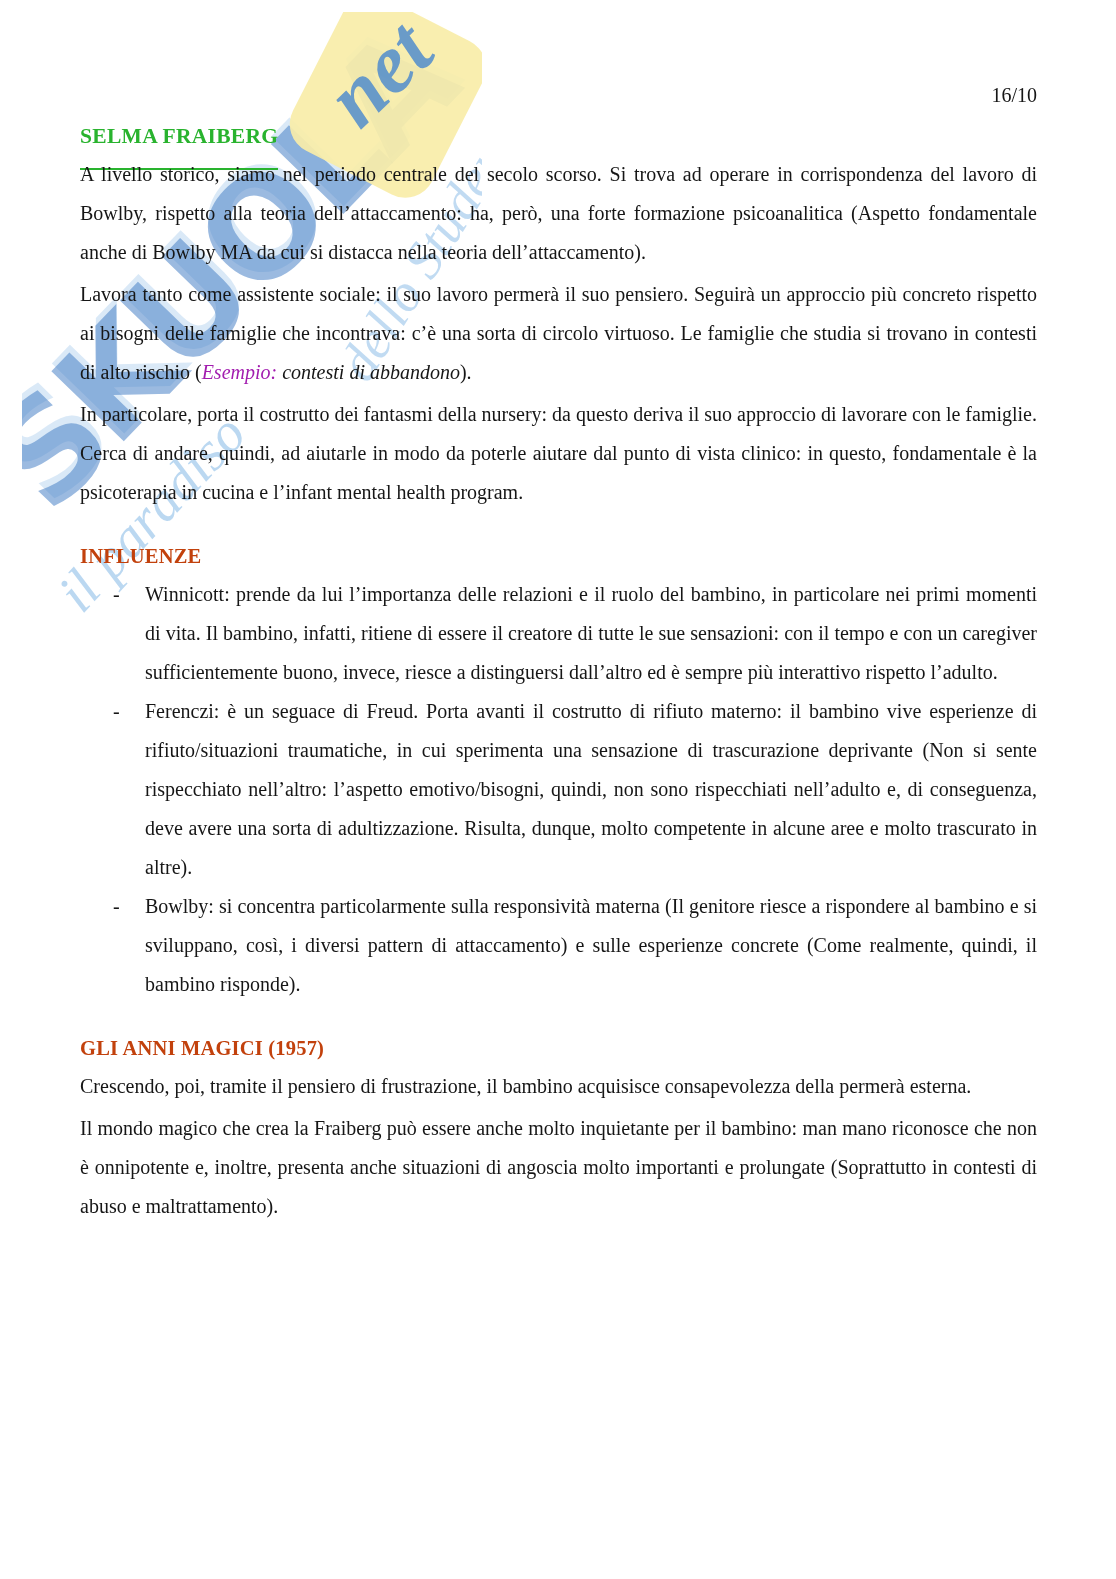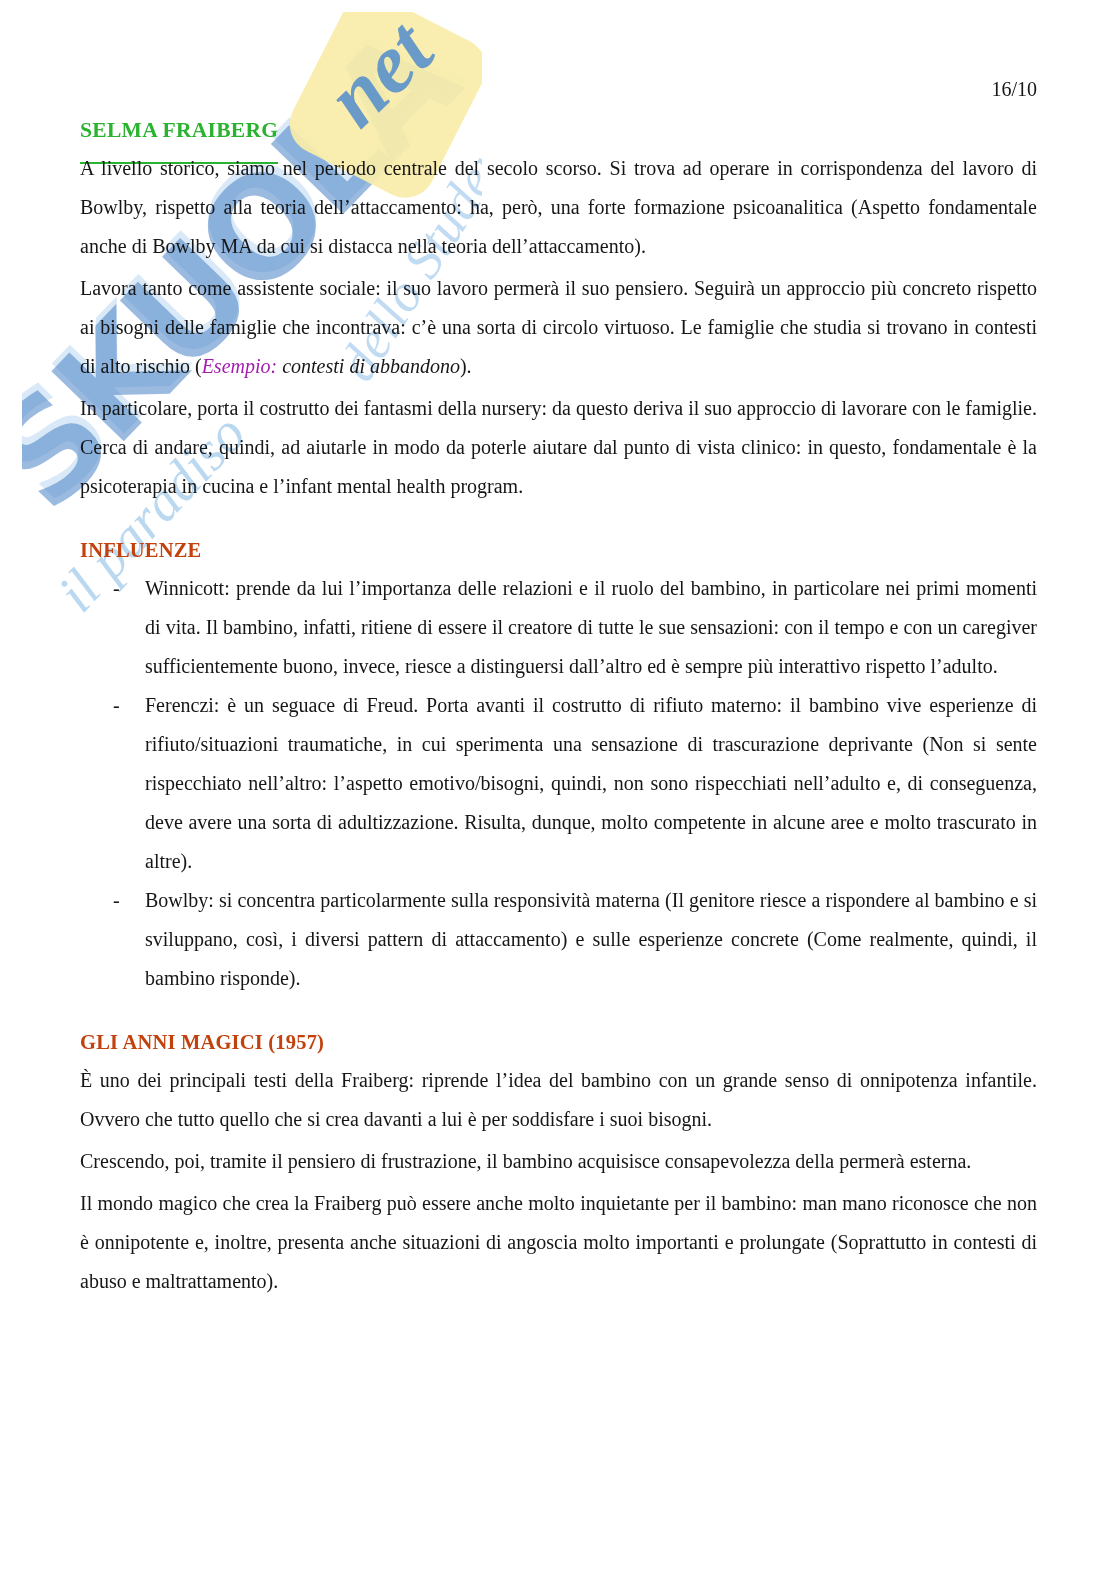--- a/index.html
+++ b/index.html
@@ -26,21 +26,21 @@
   }
   .wm-tag1{
     position:absolute;left:46px;top:558px;transform:rotate(-47deg);transform-origin:0 50%;
     font-style:italic;font-size:56px;white-space:nowrap;color:rgba(142,190,232,0.6);
   }
   .wm-tag2{
     position:absolute;left:330px;top:332px;transform:rotate(-58deg);transform-origin:0 50%;
     font-style:italic;font-size:54px;white-space:nowrap;color:rgba(142,190,232,0.55);
   }
   
-  .content{position:absolute;left:80px;top:78px;width:957px;z-index:1;}
+  .content{position:absolute;left:80px;top:84px;width:957px;z-index:1;}
   .page-number{font-size:20px;text-align:right;line-height:22px;}
   .doc-title{font-size:21.5px;font-weight:bold;color:#29b32e;margin:18px 0 6px;letter-spacing:0.3px;}
   .title-underline{border-bottom:2px solid #29b32e;padding-bottom:20px;}
   h2.section-heading{font-size:20.5px;font-weight:bold;color:#c2410c;margin:33px 0 7px;letter-spacing:0.2px;font-family:Liberation Serif, serif;}
   p.body-par{font-size:20px;line-height:39px;text-align:justify;margin:3px 0;}
   .bullets{margin:3px 0;}
   .bullet{position:relative;padding-left:65px;font-size:20px;line-height:39px;text-align:justify;}
   .bullet .marker{position:absolute;left:33px;top:0;}
   .red-italic{color:#a21caf;font-style:italic;}
   .italic{font-style:italic;}
@@ -74,20 +74,19 @@
 
 
     <div class="bullets">
       <div class="bullet"><span class="marker">-</span><span>Winnicott: prende da lui l’importanza delle relazioni e il ruolo del bambino, in particolare nei primi momenti di vita. Il bambino, infatti, ritiene di essere il creatore di tutte le sue sensazioni: con il tempo e con un caregiver sufficientemente buono, invece, riesce a distinguersi dall’altro ed è sempre più interattivo rispetto l’adulto.</span></div>
       <div class="bullet"><span class="marker">-</span><span>Ferenczi: è un seguace di Freud. Porta avanti il costrutto di rifiuto materno: il bambino vive esperienze di rifiuto/situazioni traumatiche, in cui sperimenta una sensazione di trascurazione deprivante (Non si sente rispecchiato nell’altro: l’aspetto emotivo/bisogni, quindi, non sono rispecchiati nell’adulto e, di conseguenza, deve avere una sorta di adultizzazione. Risulta, dunque, molto competente in alcune aree e molto trascurato in altre).</span></div>
       <div class="bullet"><span class="marker">-</span><span>Bowlby: si concentra particolarmente sulla responsività materna (Il genitore riesce a rispondere al bambino e si sviluppano, così, i diversi pattern di attaccamento) e sulle esperienze concrete (Come realmente, quindi, il bambino risponde).</span></div>
     </div>
 
     <h2 class="section-heading">GLI ANNI MAGICI (1957)</h2>
 
-    <p class="body-par">È uno dei principali testi della Fraiberg: riprende l’idea del bambino con un grande senso di onnipotenza infantile. Ovvero che tutto quello che si crea davanti a lui è per soddisfare i suoi bisogni.</p>
     <p class="body-par">Crescendo, poi, tramite il pensiero di frustrazione, il bambino acquisisce consapevolezza della permerà esterna.</p>
     <p class="body-par">Il mondo magico che crea la Fraiberg può essere anche molto inquietante per il bambino: man mano riconosce che non è onnipotente e, inoltre, presenta anche situazioni di angoscia molto importanti e prolungate (Soprattutto in contesti di abuso e maltrattamento).</p>
 
 
 
   </div>
 </div>
 
 </body></html>

